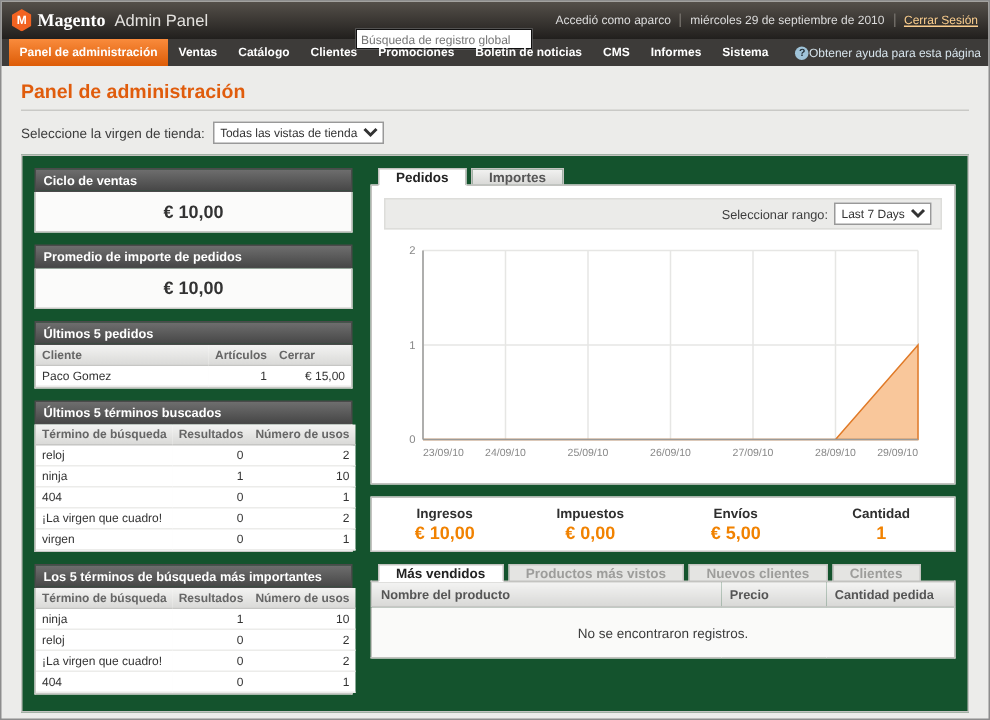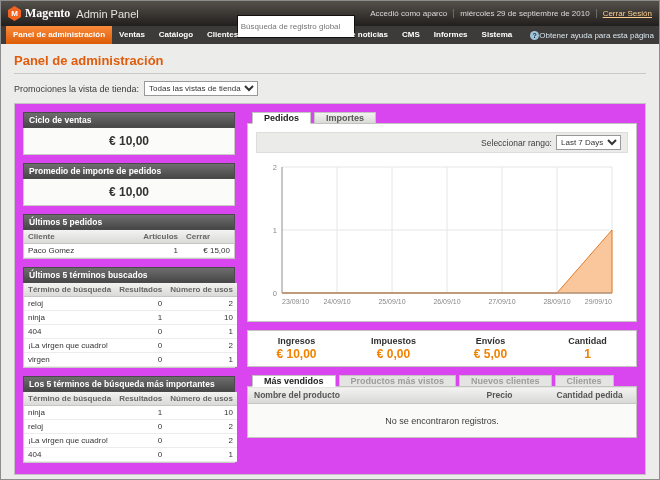--- a/index.html
+++ b/index.html
@@ -6,40 +6,40 @@
   html,body{width:660px;height:480px;}
   body{font-family:"Liberation Sans",sans-serif;background:#d8d8d8;overflow:hidden;}
   .app{width:660px;height:480px;border:1px solid #8d8d8d;background:#ececea;overflow:hidden;}
 
   
   .header{height:25px;background:linear-gradient(#55504a,#211f1d);display:flex;align-items:center;padding:0 7px;}
   .logo{display:flex;align-items:center;gap:4px;flex:1;}
   .logo-mark{width:13px;height:15px;background:#f26322;clip-path:polygon(50% 0,100% 26%,100% 74%,50% 100%,0 74%,0 26%);color:#fff;font-size:8px;font-weight:bold;text-align:center;line-height:15px;}
   .brand{color:#fff;font-weight:bold;font-size:12px;font-family:Liberation Serif, serif;}
   .app-title{color:#e4e2df;font-size:11px;margin-left:2px;}
-  .header-search input{width:118px;height:23px;font-size:8px;border:1px solid #111;background:#fff;padding:0 3px;font-family:inherit;color:#333;margin-top:26px;}
+  .header-search input{width:118px;height:14px;font-size:8px;border:1px solid #111;background:#fff;padding:0 3px;font-family:inherit;color:#333;margin-top:26px;}
   .header-right{flex:1.3;display:flex;justify-content:flex-end;align-items:center;gap:6px;font-size:8px;color:#dcdcdc;white-space:nowrap;}
   .header-right .sep{border-left:1px solid #6e6a65;height:9px;}
   .logout{color:#fbce8e;text-decoration:underline;cursor:pointer;}
 
   
   .nav{height:18px;background:#3d3b39;display:flex;align-items:stretch;padding:0 5px;}
   .nav-item{font-size:8px;font-weight:bold;color:#fff;line-height:18px;padding:0 7px;text-decoration:none;cursor:pointer;white-space:nowrap;}
   .nav-item.active{background:linear-gradient(#f98b3c,#dd5c07);}
   .nav-help{margin-left:auto;display:flex;align-items:center;gap:0;font-size:8px;color:#d7e4ec;cursor:pointer;white-space:nowrap;}
   .help-icon{width:9px;height:9px;border-radius:50%;background:#9fc3d8;color:#24313a;font-size:7px;font-weight:bold;line-height:9px;text-align:center;display:inline-block;}
 
   
   .content{padding:7px 13px 0;}
   .page-title{color:#e05c0c;font-size:13px;font-weight:bold;margin:2px 0 5px;}
   .rule{border-bottom:1px solid #c9c9c6;margin-bottom:7px;}
   .switcher{display:flex;align-items:center;gap:5px;font-size:9px;color:#3c3c3c;margin-bottom:7px;}
   select{font-size:8px;font-family:inherit;height:15px;border:1px solid #999;background:#fff;color:#333;}
 
-  .dashboard{display:flex;gap:12px;border:1px solid #c3c3c0;background:#d946ef;padding:8px;height:372px;}
+  .dashboard{display:flex;gap:12px;border:1px solid #c3c3c0;background:#14532d;padding:8px;height:372px;}
   .left-col{width:212px;flex:none;}
   .right-col{flex:1;min-width:0;}
 
   
   .dbox{margin-bottom:8px;}
   .dbox-head{background:linear-gradient(#6e6e6e,#474747);border:1px solid #4a4a4a;color:#fff;font-size:8.5px;font-weight:bold;padding:2px 5px;}
   .dbox-body{border:1px solid #c9c9c6;border-top:none;background:#fbfbfa;}
   .big-value{text-align:center;font-weight:bold;font-size:12px;color:#333;padding:6px 0;}
   table{width:100%;border-collapse:collapse;}
   .dtable th{background:linear-gradient(#f3f3f2,#dadad8);font-size:8px;color:#666;text-align:left;padding:2px 4px;border-bottom:1px solid #c6c6c4;font-weight:bold;white-space:nowrap;}
@@ -106,21 +106,21 @@
       <span class="help-icon">?</span>
       <span>Obtener ayuda para esta página</span>
     </a>
   </div>
 
   <div class="content">
     <div class="page-title">Panel de administración</div>
     <div class="rule"></div>
 
     <div class="switcher">
-      <span>Promociones la vista de tienda:</span>
+      <span>Seleccione la virgen de tienda:</span>
       <select>
         <option>Todas las vistas de tienda</option>
       </select>
     </div>
 
     <div class="dashboard">
 
       <div class="left-col">
 
         <div class="dbox">

